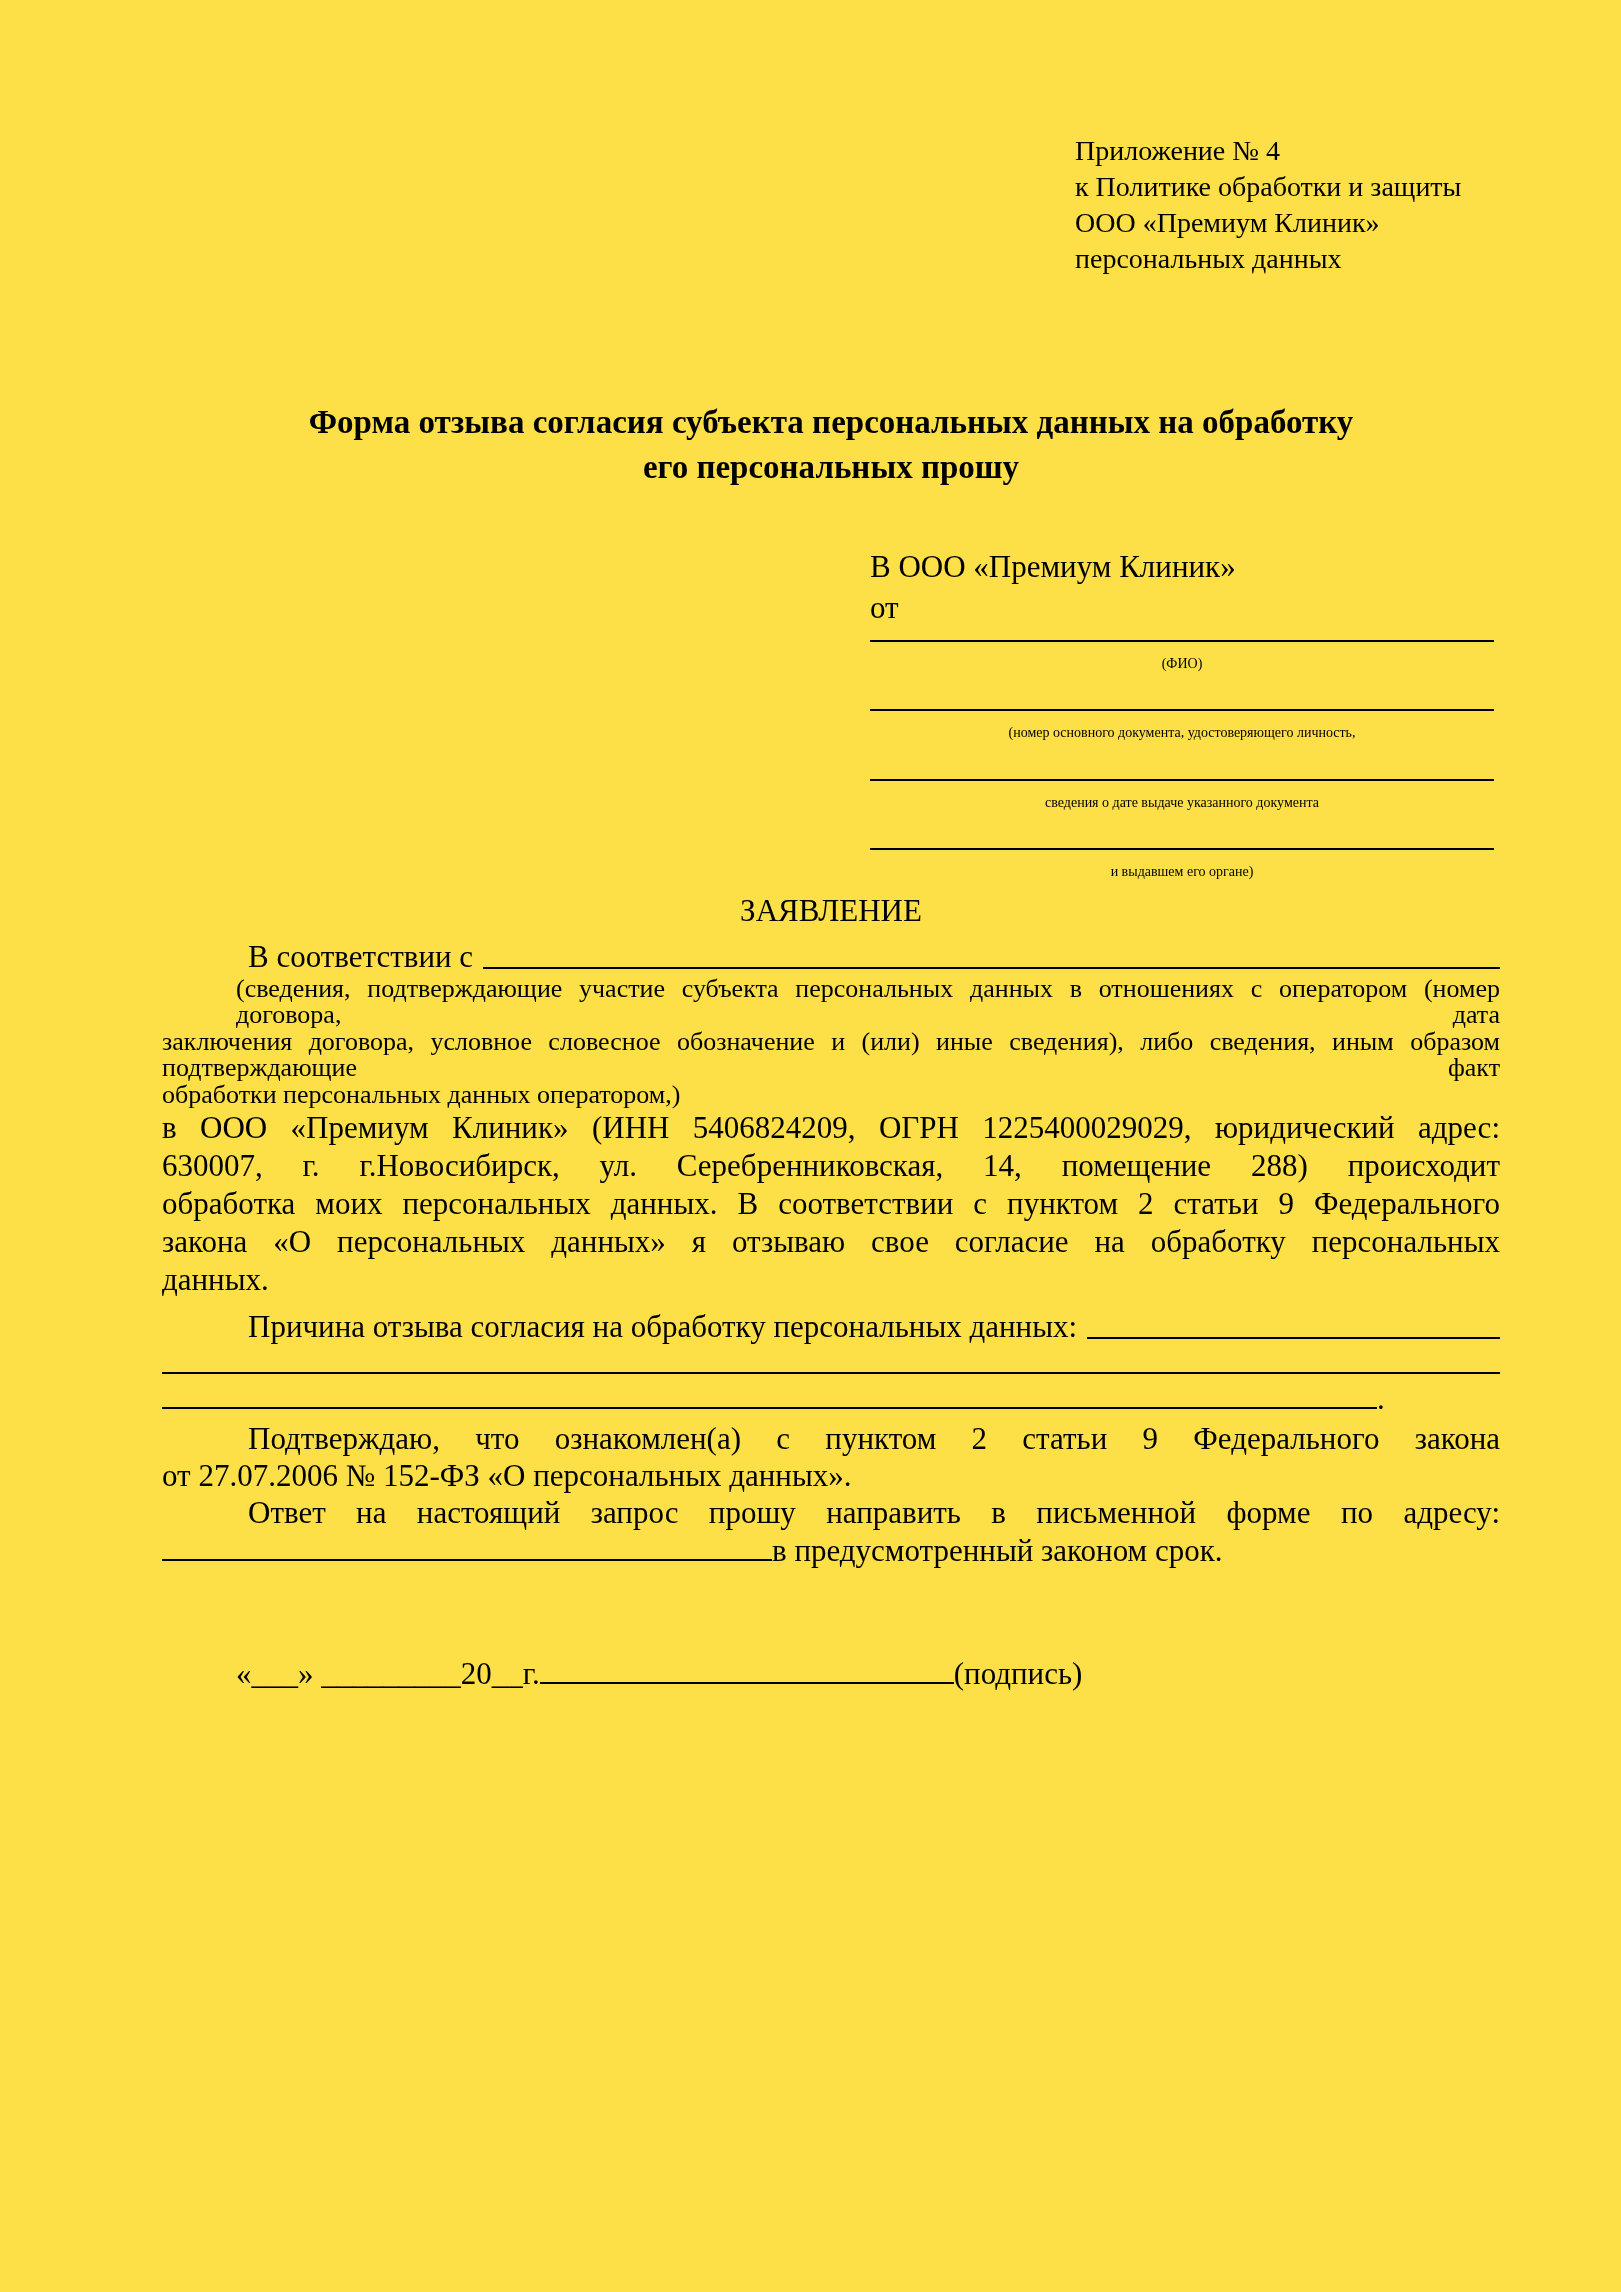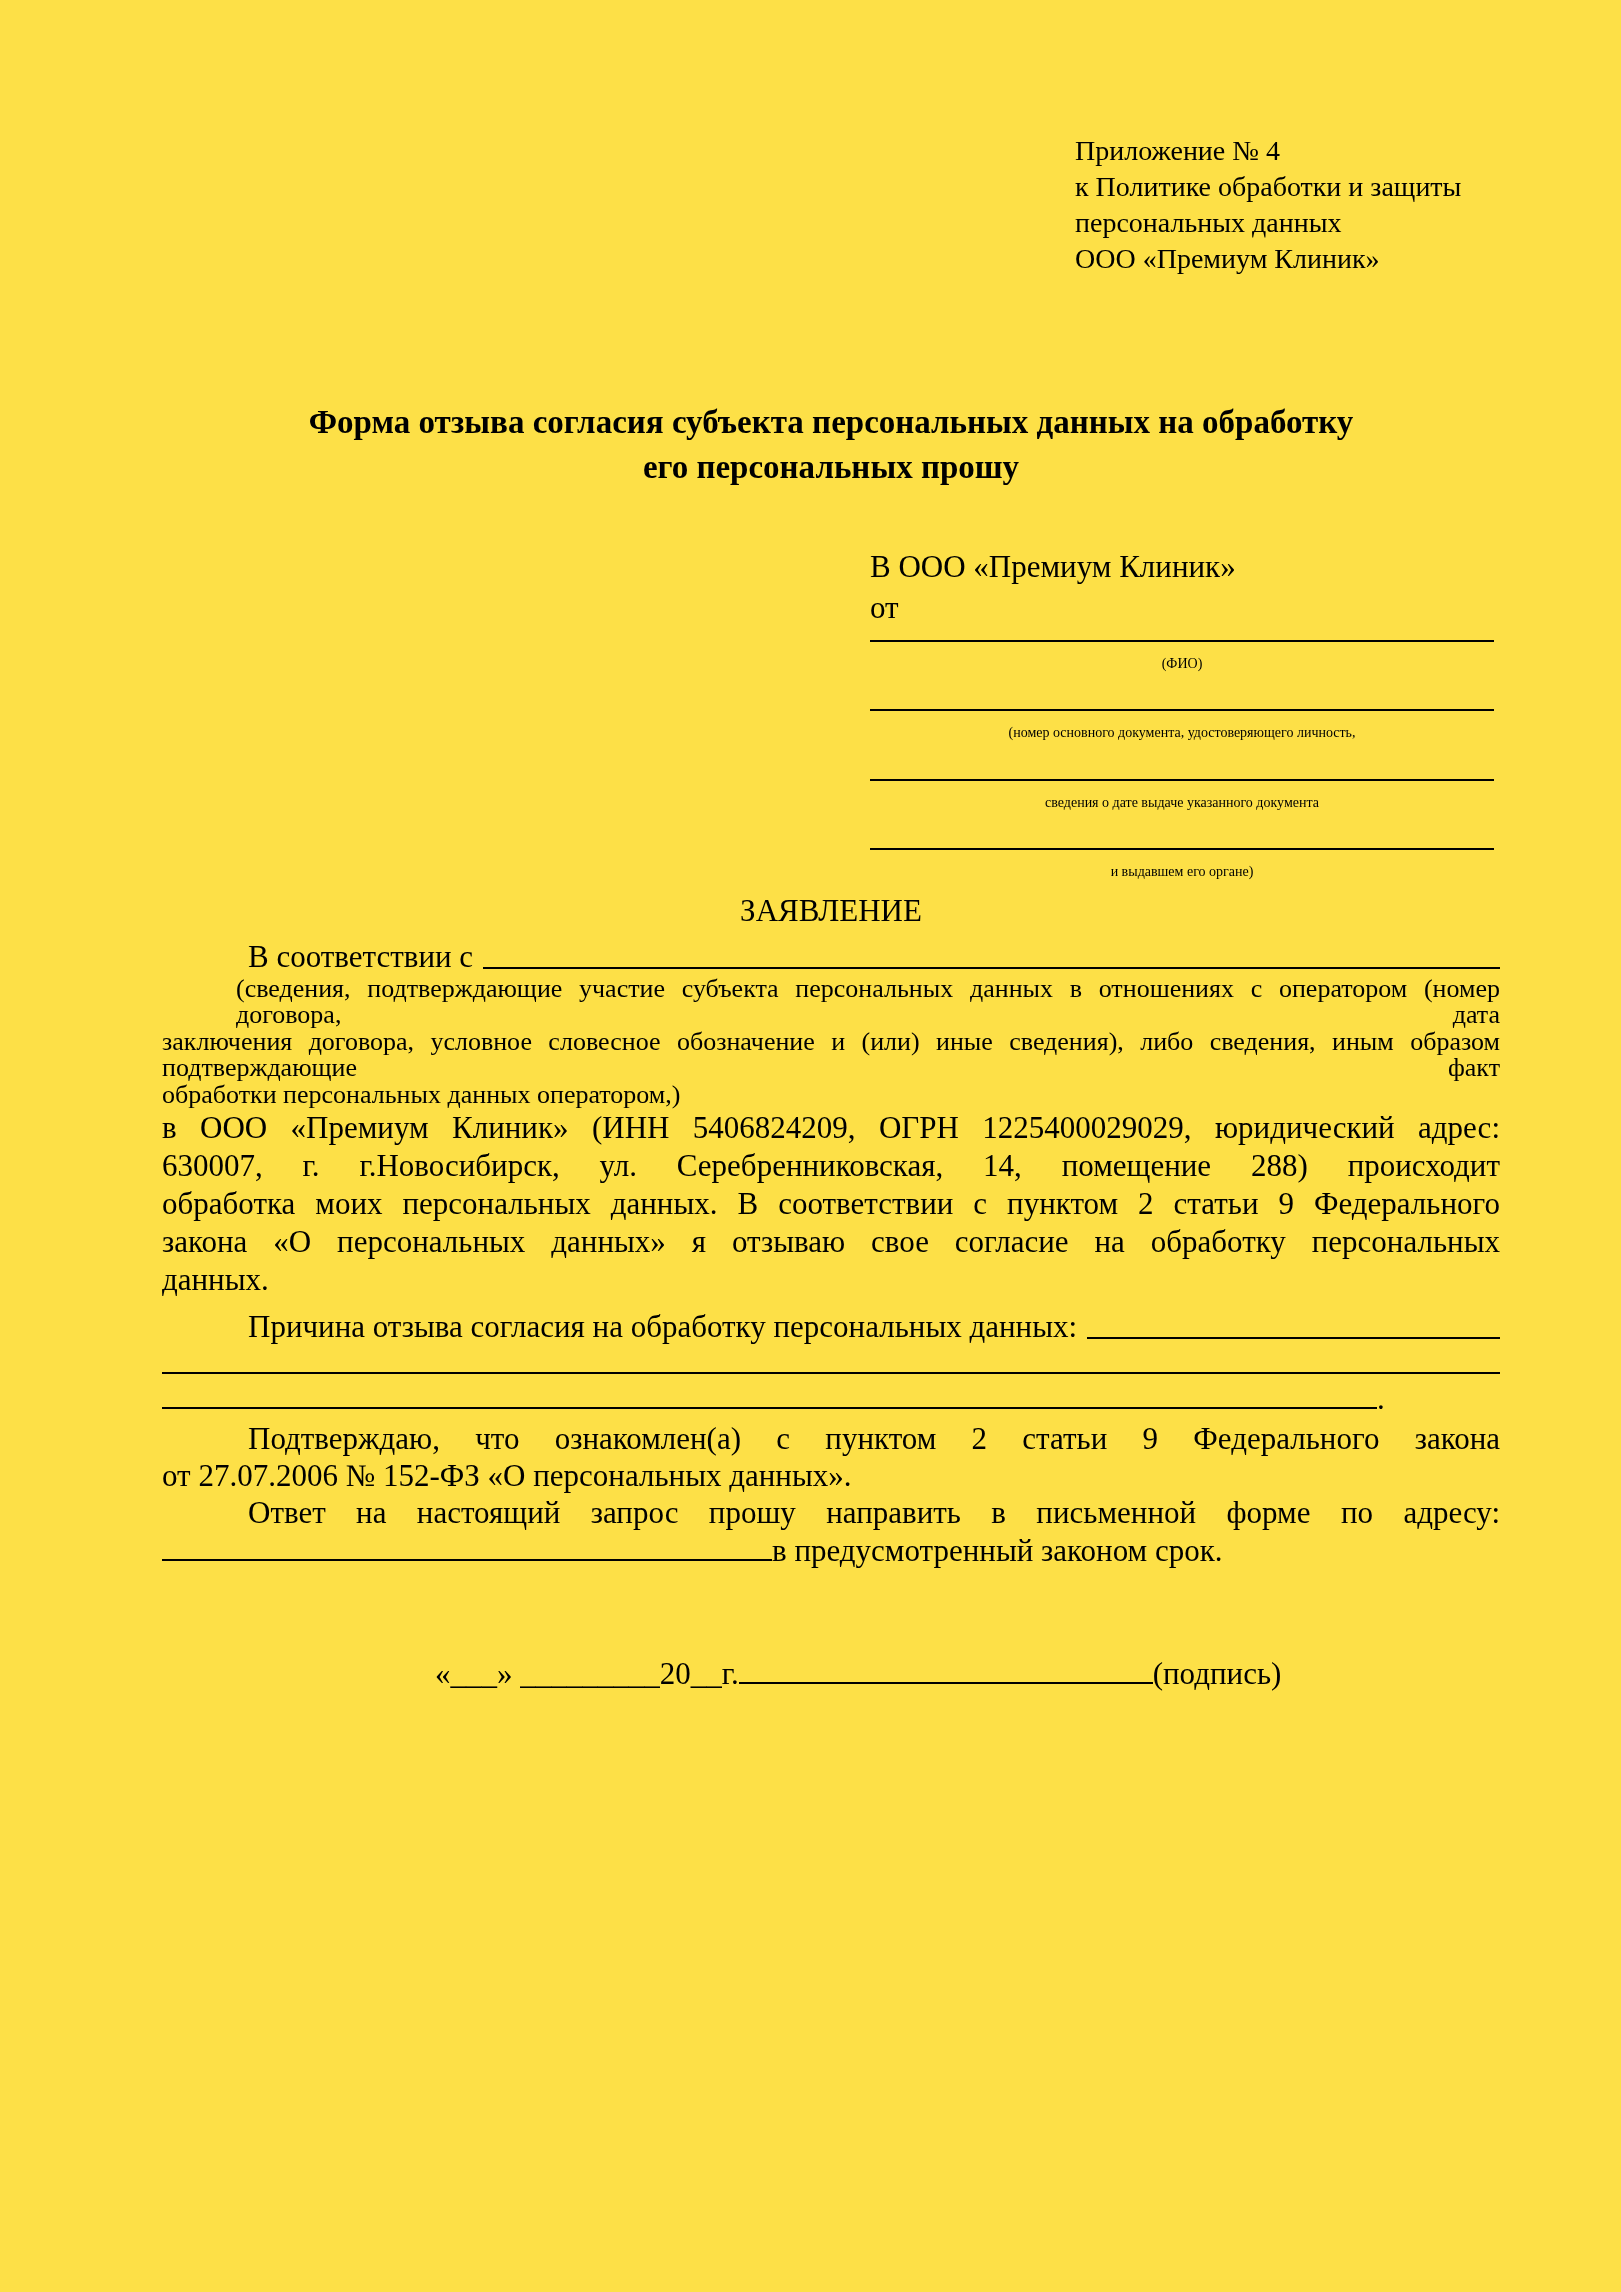--- a/index.html
+++ b/index.html
@@ -90,38 +90,38 @@
   }
   .blank-2-rule { width: 1215px; }
 
   .confirm-1 { margin-top: 2px; line-height: 37px; }
   .reply-2-row { line-height: 39px; }
   .reply-rule { width: 610px; }
 
   
   .footer-row {
     display: flex;
-    justify-content: center;
+    justify-content: flex-start;
     margin-top: 84px;
     line-height: 39px;
     padding-left: 74px;
     padding-right: 19.6px;
   }
   .sig-rule { width: 414px; }
 </style>
 </head>
 <body>
 
 <div class="page">
 
   <div class="appendix">
     <div>Приложение № 4</div>
     <div>к Политике обработки и защиты</div>
+    <div>ООО «Премиум Клиник»</div>
     <div>персональных данных</div>
-    <div>ООО «Премиум Клиник»</div>
   </div>
 
   <div class="doc-title">
     <div>Форма отзыва согласия субъекта персональных данных на обработку</div>
     <div>его персональных прошу</div>
   </div>
 
   <div class="addressee">
     <div>В ООО «Премиум Клиник»</div>
     <div class="from">от</div>

